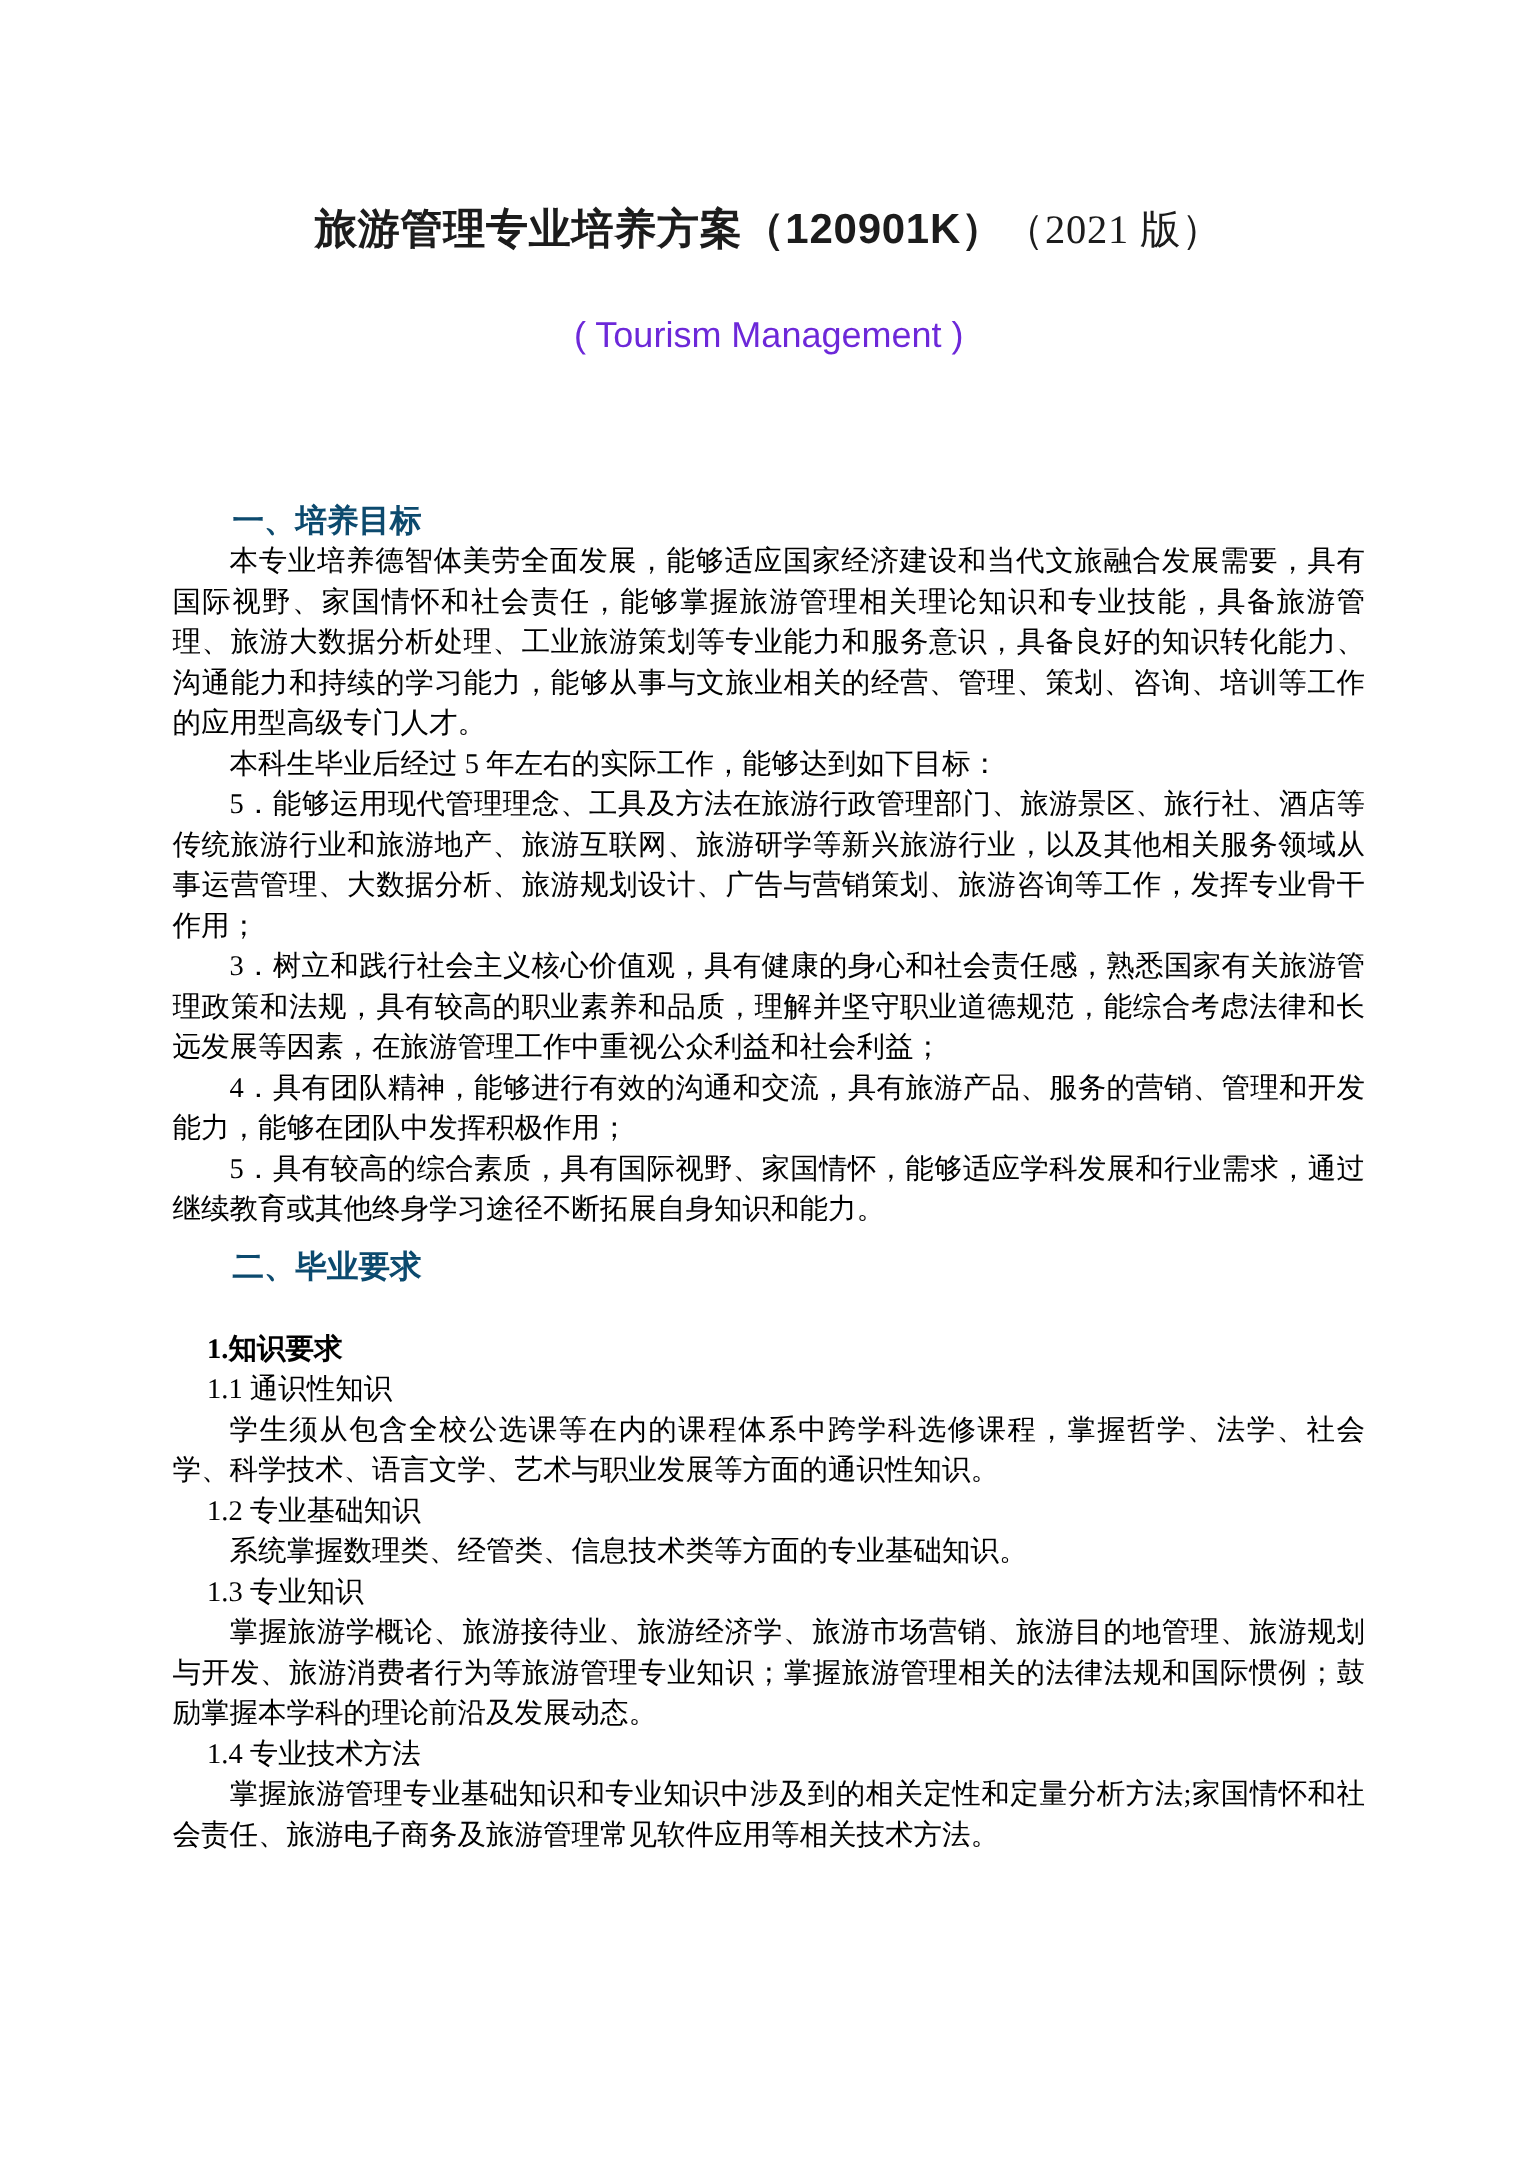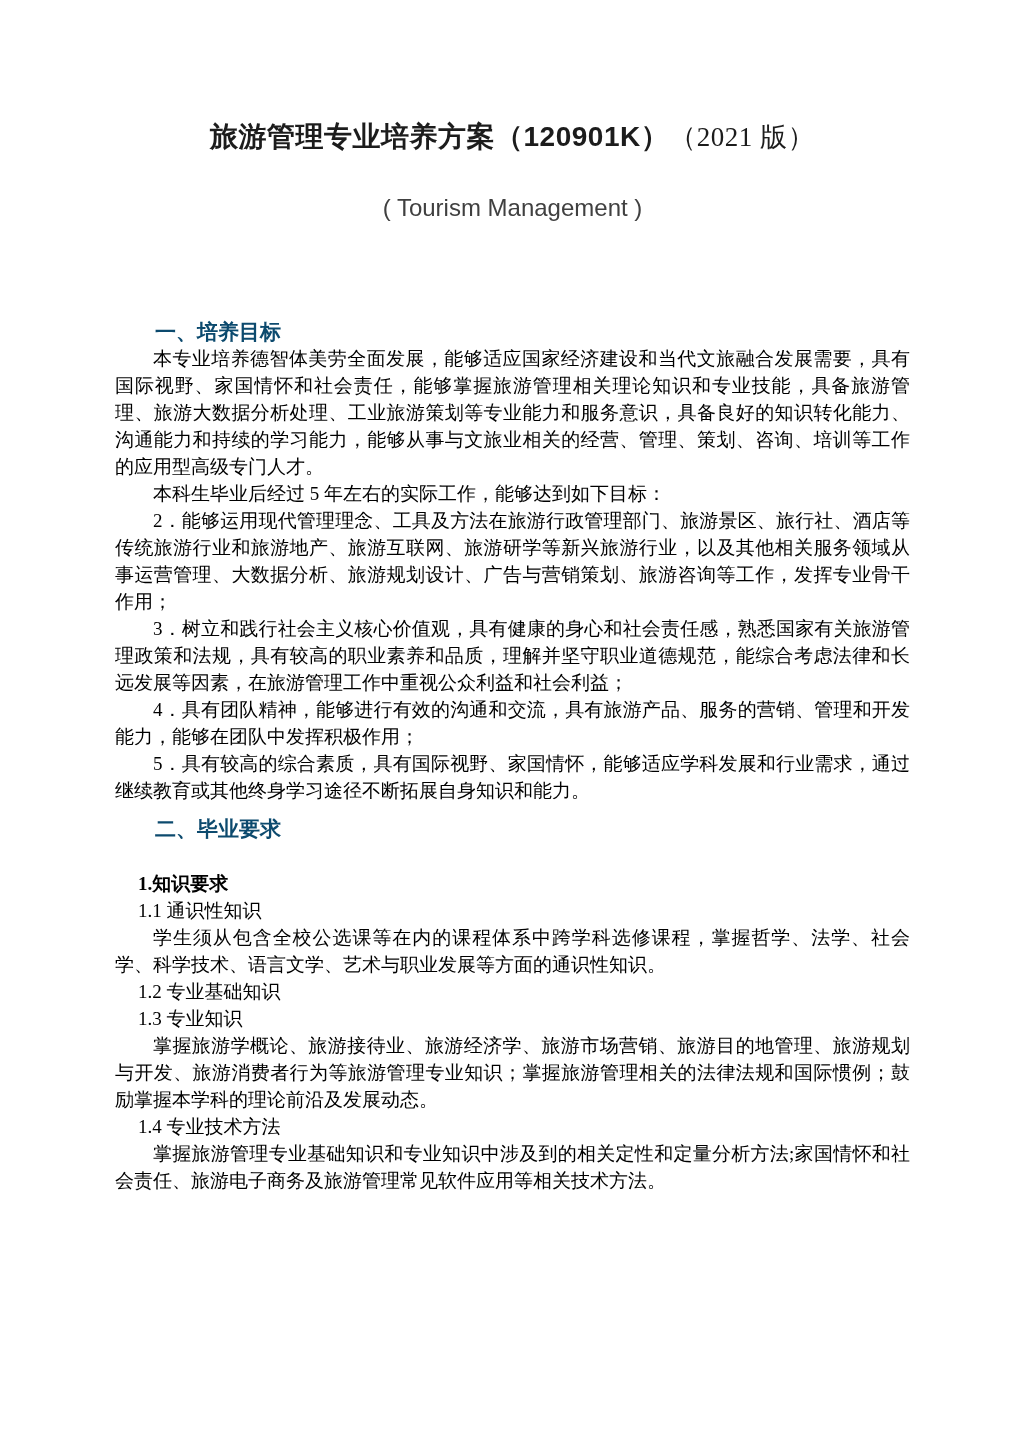--- a/index.html
+++ b/index.html
@@ -6,21 +6,21 @@
     margin: 0;
     padding: 0;
     background: #ffffff;
   }
   .page {
     position: relative;
     width: 1024px;
     height: 1448px;
     background: #ffffff;
     box-sizing: border-box;
-    padding: 0 114px 0 115px;
+    padding: 16px 114px 0 115px;
     overflow: hidden;
     font-family: "Liberation Serif", "DejaVu Serif", serif;
     color: #2a2a2a;
   }
   .doc-title {
     margin: 0;
     padding-top: 119px;
     text-align: center;
     font-family: "Liberation Sans", "DejaVu Sans", sans-serif;
     font-weight: 700;
@@ -34,21 +34,21 @@
     font-weight: 400;
     font-size: 27px;
   }
   .doc-subtitle {
     margin: 38px 0 0;
     text-align: center;
     font-family: "Liberation Sans", "DejaVu Sans", sans-serif;
     font-weight: 400;
     font-size: 24px;
     line-height: 30px;
-    color: #404040;
+    color: #6d28d9;
   }
   .sec-heading {
     margin: 0;
     padding-left: 40px;
     font-family: "Liberation Sans", "DejaVu Sans", sans-serif;
     font-weight: 700;
     font-size: 21px;
     line-height: 26px;
     color: #0c4a6e;
   }
@@ -80,35 +80,36 @@
 
   <div class="doc-subtitle">( Tourism Management )</div>
 
   <h2 class="sec-heading first">一、培养目标</h2>
 
   <p class="body indent p-intro">本专业培养德智体美劳全面发展，能够适应国家经济建设和当代文旅融合发展需要，具有国际视野、家国情怀和社会责任，能够掌握旅游管理相关理论知识和专业技能，具备旅游管理、旅游大数据分析处理、工业旅游策划等专业能力和服务意识，具备良好的知识转化能力、沟通能力和持续的学习能力，能够从事与文旅业相关的经营、管理、策划、咨询、培训等工作的应用型高级专门人才。</p>
 
   <p class="body indent p-lead">本科生毕业后经过 5 年左右的实际工作，能够达到如下目标：</p>
 
   <div>
-    <p class="body indent">2．能够运用现代管理理念、工具及方法在旅游行政管理部门、旅游景区、旅行社、酒店等传统旅游行业和旅游地产、旅游互联网、旅游研学等新兴旅游行业，以及其他相关服务领域从事运营管理、大数据分析、旅游规划设计、广告与营销策划、旅游咨询等工作，发挥专业骨干作用；</p>
+    <p class="body indent">5．能够运用现代管理理念、工具及方法在旅游行政管理部门、旅游景区、旅行社、酒店等传统旅游行业和旅游地产、旅游互联网、旅游研学等新兴旅游行业，以及其他相关服务领域从事运营管理、大数据分析、旅游规划设计、广告与营销策划、旅游咨询等工作，发挥专业骨干作用；</p>
     <p class="body indent">3．树立和践行社会主义核心价值观，具有健康的身心和社会责任感，熟悉国家有关旅游管理政策和法规，具有较高的职业素养和品质，理解并坚守职业道德规范，能综合考虑法律和长远发展等因素，在旅游管理工作中重视公众利益和社会利益；</p>
     <p class="body indent">4．具有团队精神，能够进行有效的沟通和交流，具有旅游产品、服务的营销、管理和开发能力，能够在团队中发挥积极作用；</p>
     <p class="body indent">5．具有较高的综合素质，具有国际视野、家国情怀，能够适应学科发展和行业需求，通过继续教育或其他终身学习途径不断拓展自身知识和能力。</p>
   </div>
 
   <h2 class="sec-heading second">二、毕业要求</h2>
 
   <p class="body sub-indent req-title mt">1.知识要求</p>
 
   <div>
     <p class="body sub-indent">1.1 通识性知识</p>
     <p class="body indent">学生须从包含全校公选课等在内的课程体系中跨学科选修课程，掌握哲学、法学、社会学、科学技术、语言文学、艺术与职业发展等方面的通识性知识。</p>
 
     <p class="body sub-indent">1.2 专业基础知识</p>
+    <p class="body indent">系统掌握数理类、经管类、信息技术类等方面的专业基础知识。</p>
 
     <p class="body sub-indent">1.3 专业知识</p>
     <p class="body indent">掌握旅游学概论、旅游接待业、旅游经济学、旅游市场营销、旅游目的地管理、旅游规划与开发、旅游消费者行为等旅游管理专业知识；掌握旅游管理相关的法律法规和国际惯例；鼓励掌握本学科的理论前沿及发展动态。</p>
 
     <p class="body sub-indent">1.4 专业技术方法</p>
     <p class="body indent">掌握旅游管理专业基础知识和专业知识中涉及到的相关定性和定量分析方法;家国情怀和社会责任、旅游电子商务及旅游管理常见软件应用等相关技术方法。</p>
   </div>
 
 
 </div>

